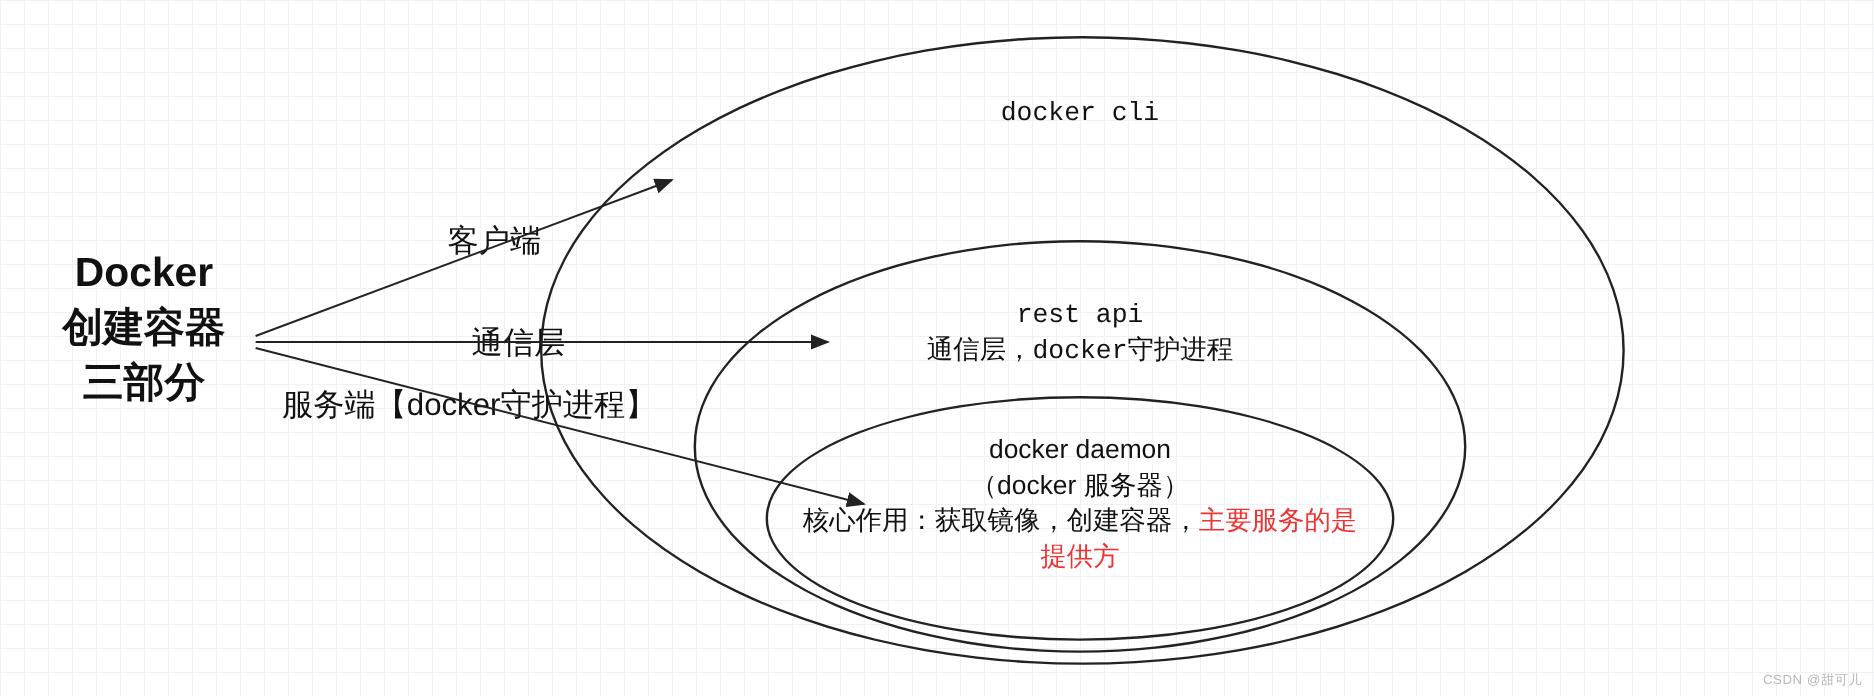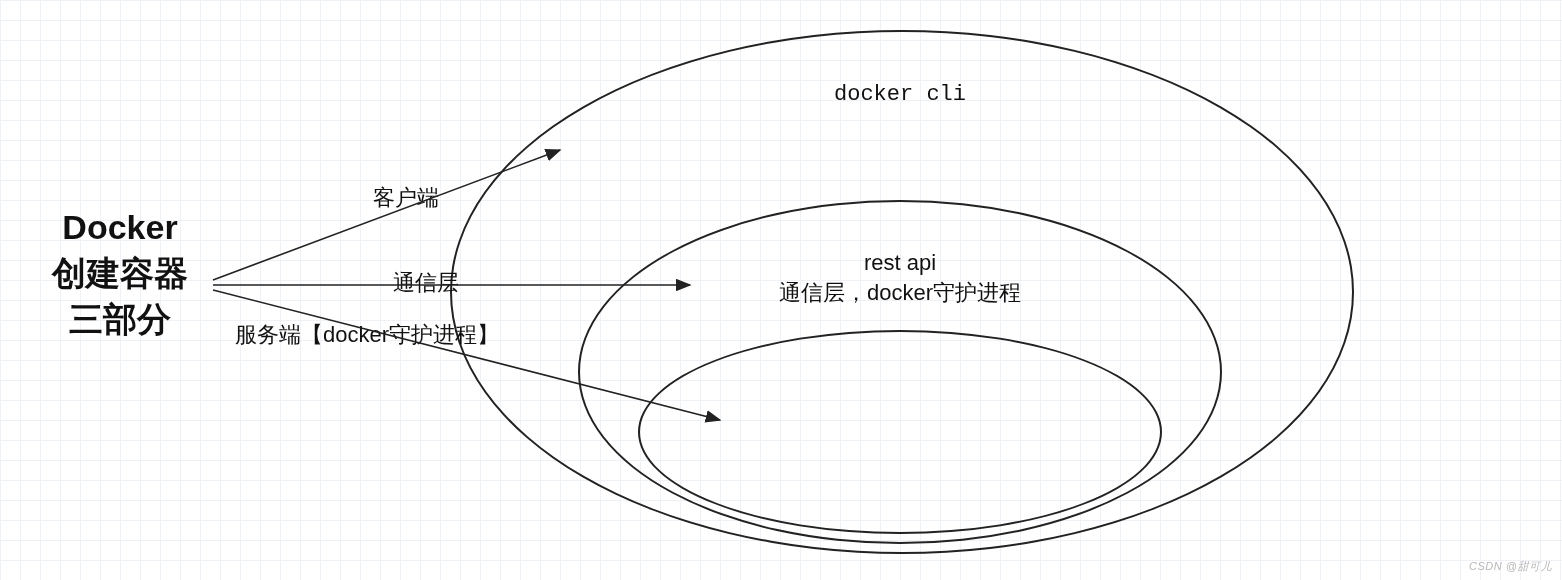--- a/index.html
+++ b/index.html
@@ -27,21 +27,21 @@
     width: 180px;
     text-align: center;
     font-size: 34px;
     font-weight: 700;
     color: #111;
     line-height: 1.35;
     white-space: pre;
   }
   .label {
     position: absolute;
-    font-size: 22px;
+    font-size: 26px;
     color: #111;
     white-space: nowrap;
   }
   .ellipse {
     position: absolute;
     border: 2px solid #222;
     border-radius: 50%;
     background: transparent;
   }
   .ell-outer { left: 450px; top: 30px;  width: 900px; height: 520px; }
@@ -57,21 +57,20 @@
   }
   .ell-label .red { color: #e33; }
 
   .watermark {
     position: absolute;
     right: 10px;
     bottom: 6px;
     font-size: 11px;
     color: #b7b7b7;
     letter-spacing: 0.5px;
-    font-style: italic;
   }
 
   svg.arrows {
     position: absolute;
     left: 0; top: 0;
     width: 1562px; height: 580px;
     pointer-events: none;
   }
 </style>
 </head>
@@ -82,25 +81,30 @@
   <div class="title">Docker
 创建容器
 三部分</div>
 
   <div class="ellipse ell-outer"></div>
   <div class="ellipse ell-mid"></div>
   <div class="ellipse ell-inner"></div>
 
   <div class="ell-label" style="left:800px; top:80px; width:200px;font-family:Liberation Mono, monospace;">docker cli</div>
 
-  <div class="ell-label" style="left:660px; top:248px; width:480px;">
+  <div class="ell-label" style="left:660px; top:248px; width:480px;font-family:Liberation Mono, monospace;">
     <span>rest api</span><br>
     <span>通信层，docker守护进程</span>
   </div>
 
+  <div class="ell-label" style="left:660px; top:360px; width:480px;">
+    <span>docker daemon</span><br>
+    <span>（docker 服务器）</span><br>
+    <span>核心作用：获取镜像，创建容器，</span><span class="red">主要服务的是提供方</span>
+  </div>
 
   <div class="label" style="left:373px; top:183px;">客户端</div>
   <div class="label" style="left:393px; top:268px;">通信层</div>
   <div class="label" style="left:235px; top:320px;">服务端【docker守护进程】</div>
 
   <svg class="arrows">
     <defs>
       <marker id="arrowhead" markerWidth="10" markerHeight="8" refX="9" refY="4" orient="auto" markerUnits="strokeWidth">
         <path d="M0,0 L10,4 L0,8 Z" fill="#222"></path>
       </marker>

